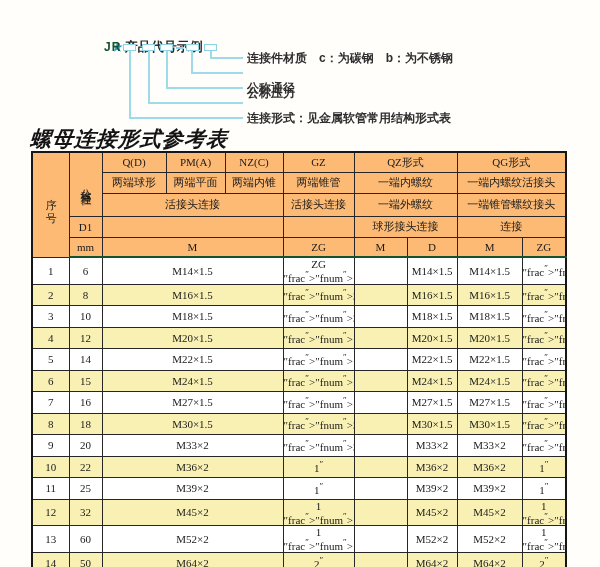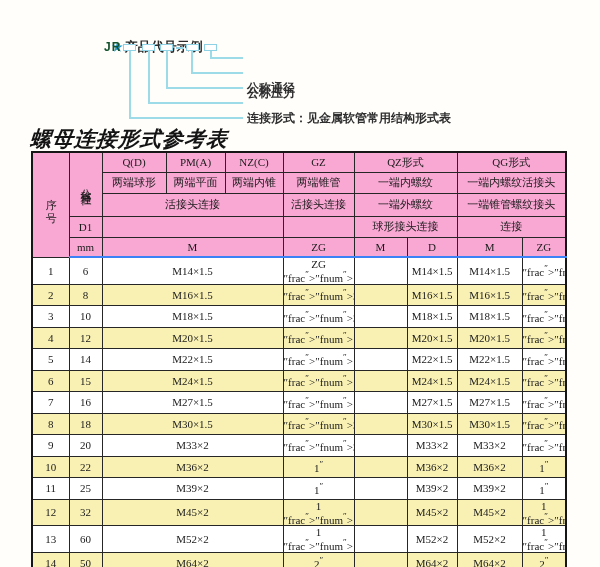--- a/index.html
+++ b/index.html
@@ -22,22 +22,22 @@
   .tbl-title{position:absolute;left:30px;top:125px;font-family:"Liberation Serif",serif;
              font-size:21px;font-weight:700;font-style:italic;color:#141414;
              letter-spacing:1px;transform:skewX(-4deg);}
 
   
   table.ref{position:absolute;left:31px;top:151px;border-collapse:collapse;table-layout:fixed;
             width:535px;border:2px solid #161616;
             font-family:"Liberation Serif",serif;font-size:11px;color:#1a1a1a;}
   table.ref th,table.ref td{border:1px solid #262626;padding:0;text-align:center;vertical-align:middle;
             font-weight:400;overflow:hidden;}
-  thead th{background:#f9a8d4;}
-  thead tr:last-child th{border-bottom:2px solid #3b82f6;}
+  thead th{background:#fdba74;}
+  thead tr:last-child th{border-bottom:2px solid #14532d;}
   tr.hr1{height:20px;} tr.hr2{height:21px;} tr.hr3{height:23px;padding-left:41px;} tr.hr4{height:21px;} tr.hr5{height:20px;}
   tbody tr{height:21.5px;background:#ffffff;}
   tbody tr.alt{background:#f9f1b4;}
   .vert{writing-mode:vertical-rl;text-orientation:upright;display:inline-block;line-height:1;}
   .vert-sp{letter-spacing:14px;}
   .vert-dn{letter-spacing:2px;font-size:11px;}
   .inch{font-size:9px;vertical-align:super;line-height:1;}
 </style>
 </head>
 <body>
@@ -58,20 +58,21 @@
   <div class="cline h" style="left:210px;top:57px;width:33px;"></div>
   <div class="cline v" style="left:191px;top:51px;height:23px;"></div>
   <div class="cline h" style="left:191px;top:72px;width:52px;"></div>
   <div class="cline v" style="left:166px;top:51px;height:38px;"></div>
   <div class="cline h" style="left:166px;top:87px;width:77px;"></div>
   <div class="cline v" style="left:148px;top:51px;height:53px;"></div>
   <div class="cline h" style="left:148px;top:102px;width:95px;"></div>
   <div class="cline v" style="left:129px;top:51px;height:68px;"></div>
   <div class="cline h" style="left:129px;top:117px;width:114px;"></div>
 
+  <div class="diag-label" style="top:50px;">连接件材质　c：为碳钢　b：为不锈钢</div>
   <div class="diag-label" style="top:80px;">公称通径</div>
   <div class="diag-label" style="top:85px;">公称压力</div>
   <div class="diag-label" style="top:110px;">连接形式：见金属软管常用结构形式表</div>
 
   <div class="tbl-title">螺母连接形式参考表</div>
 
   <table class="ref">
     <colgroup>
       <col style="width:37px">
         <col style="width:33px">

